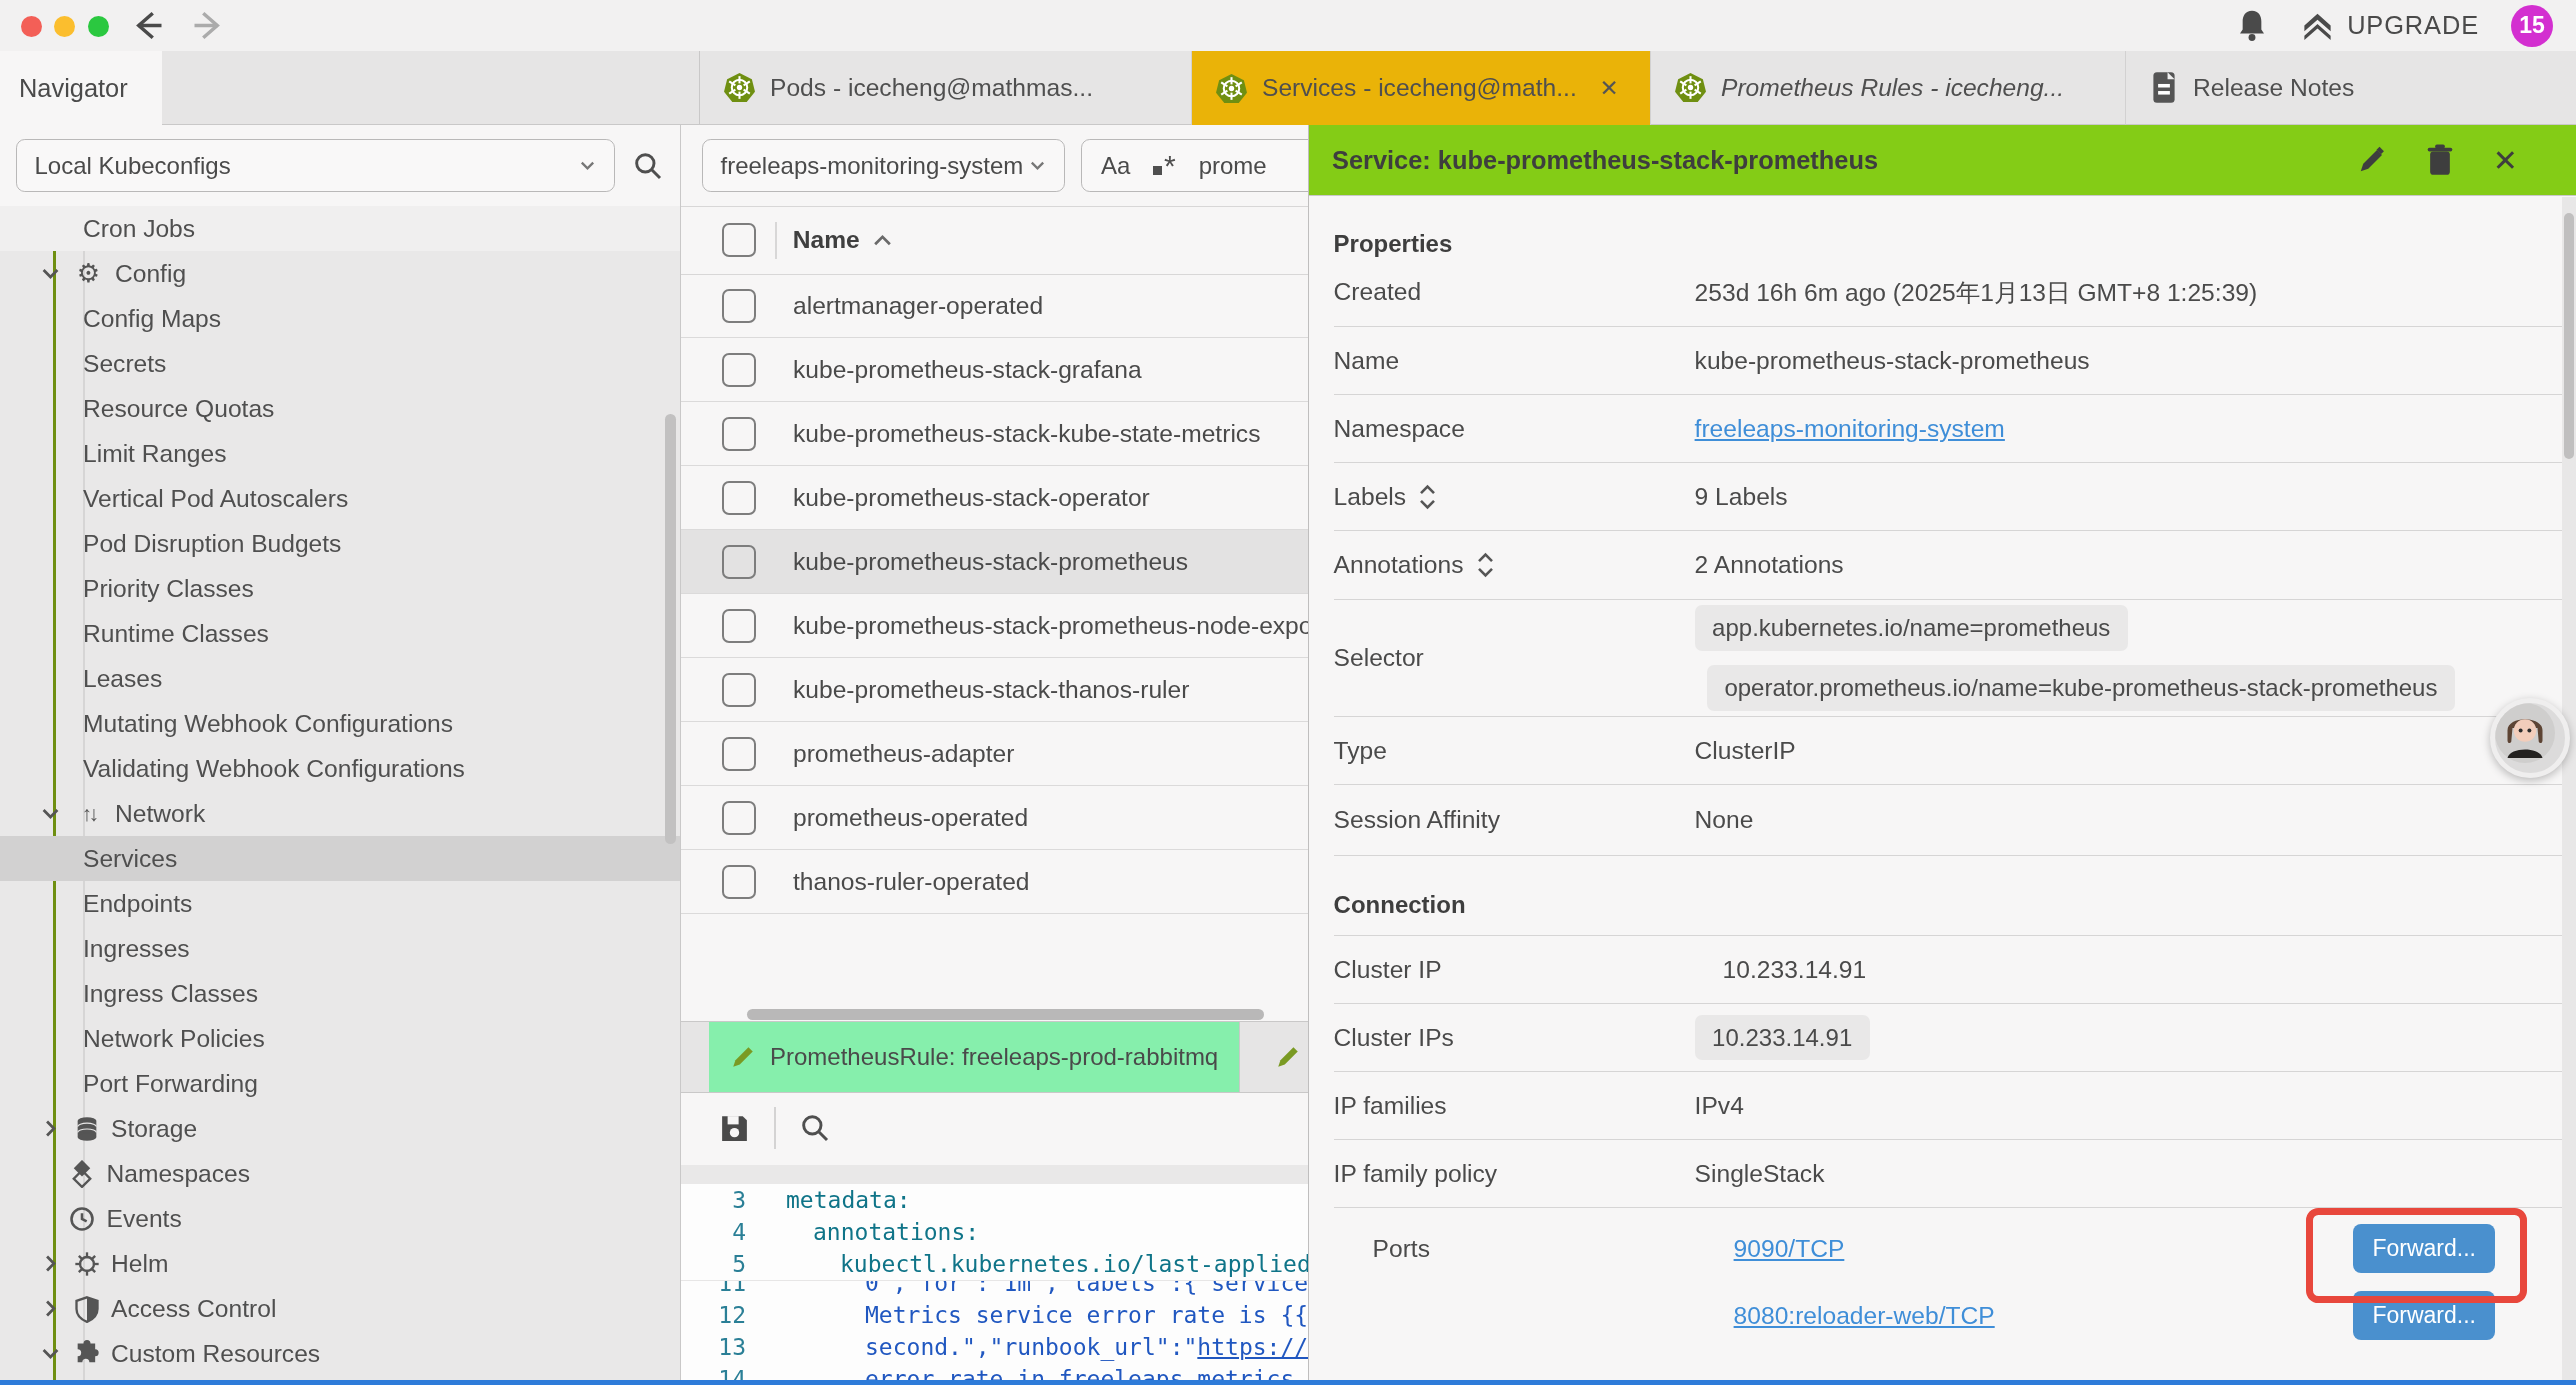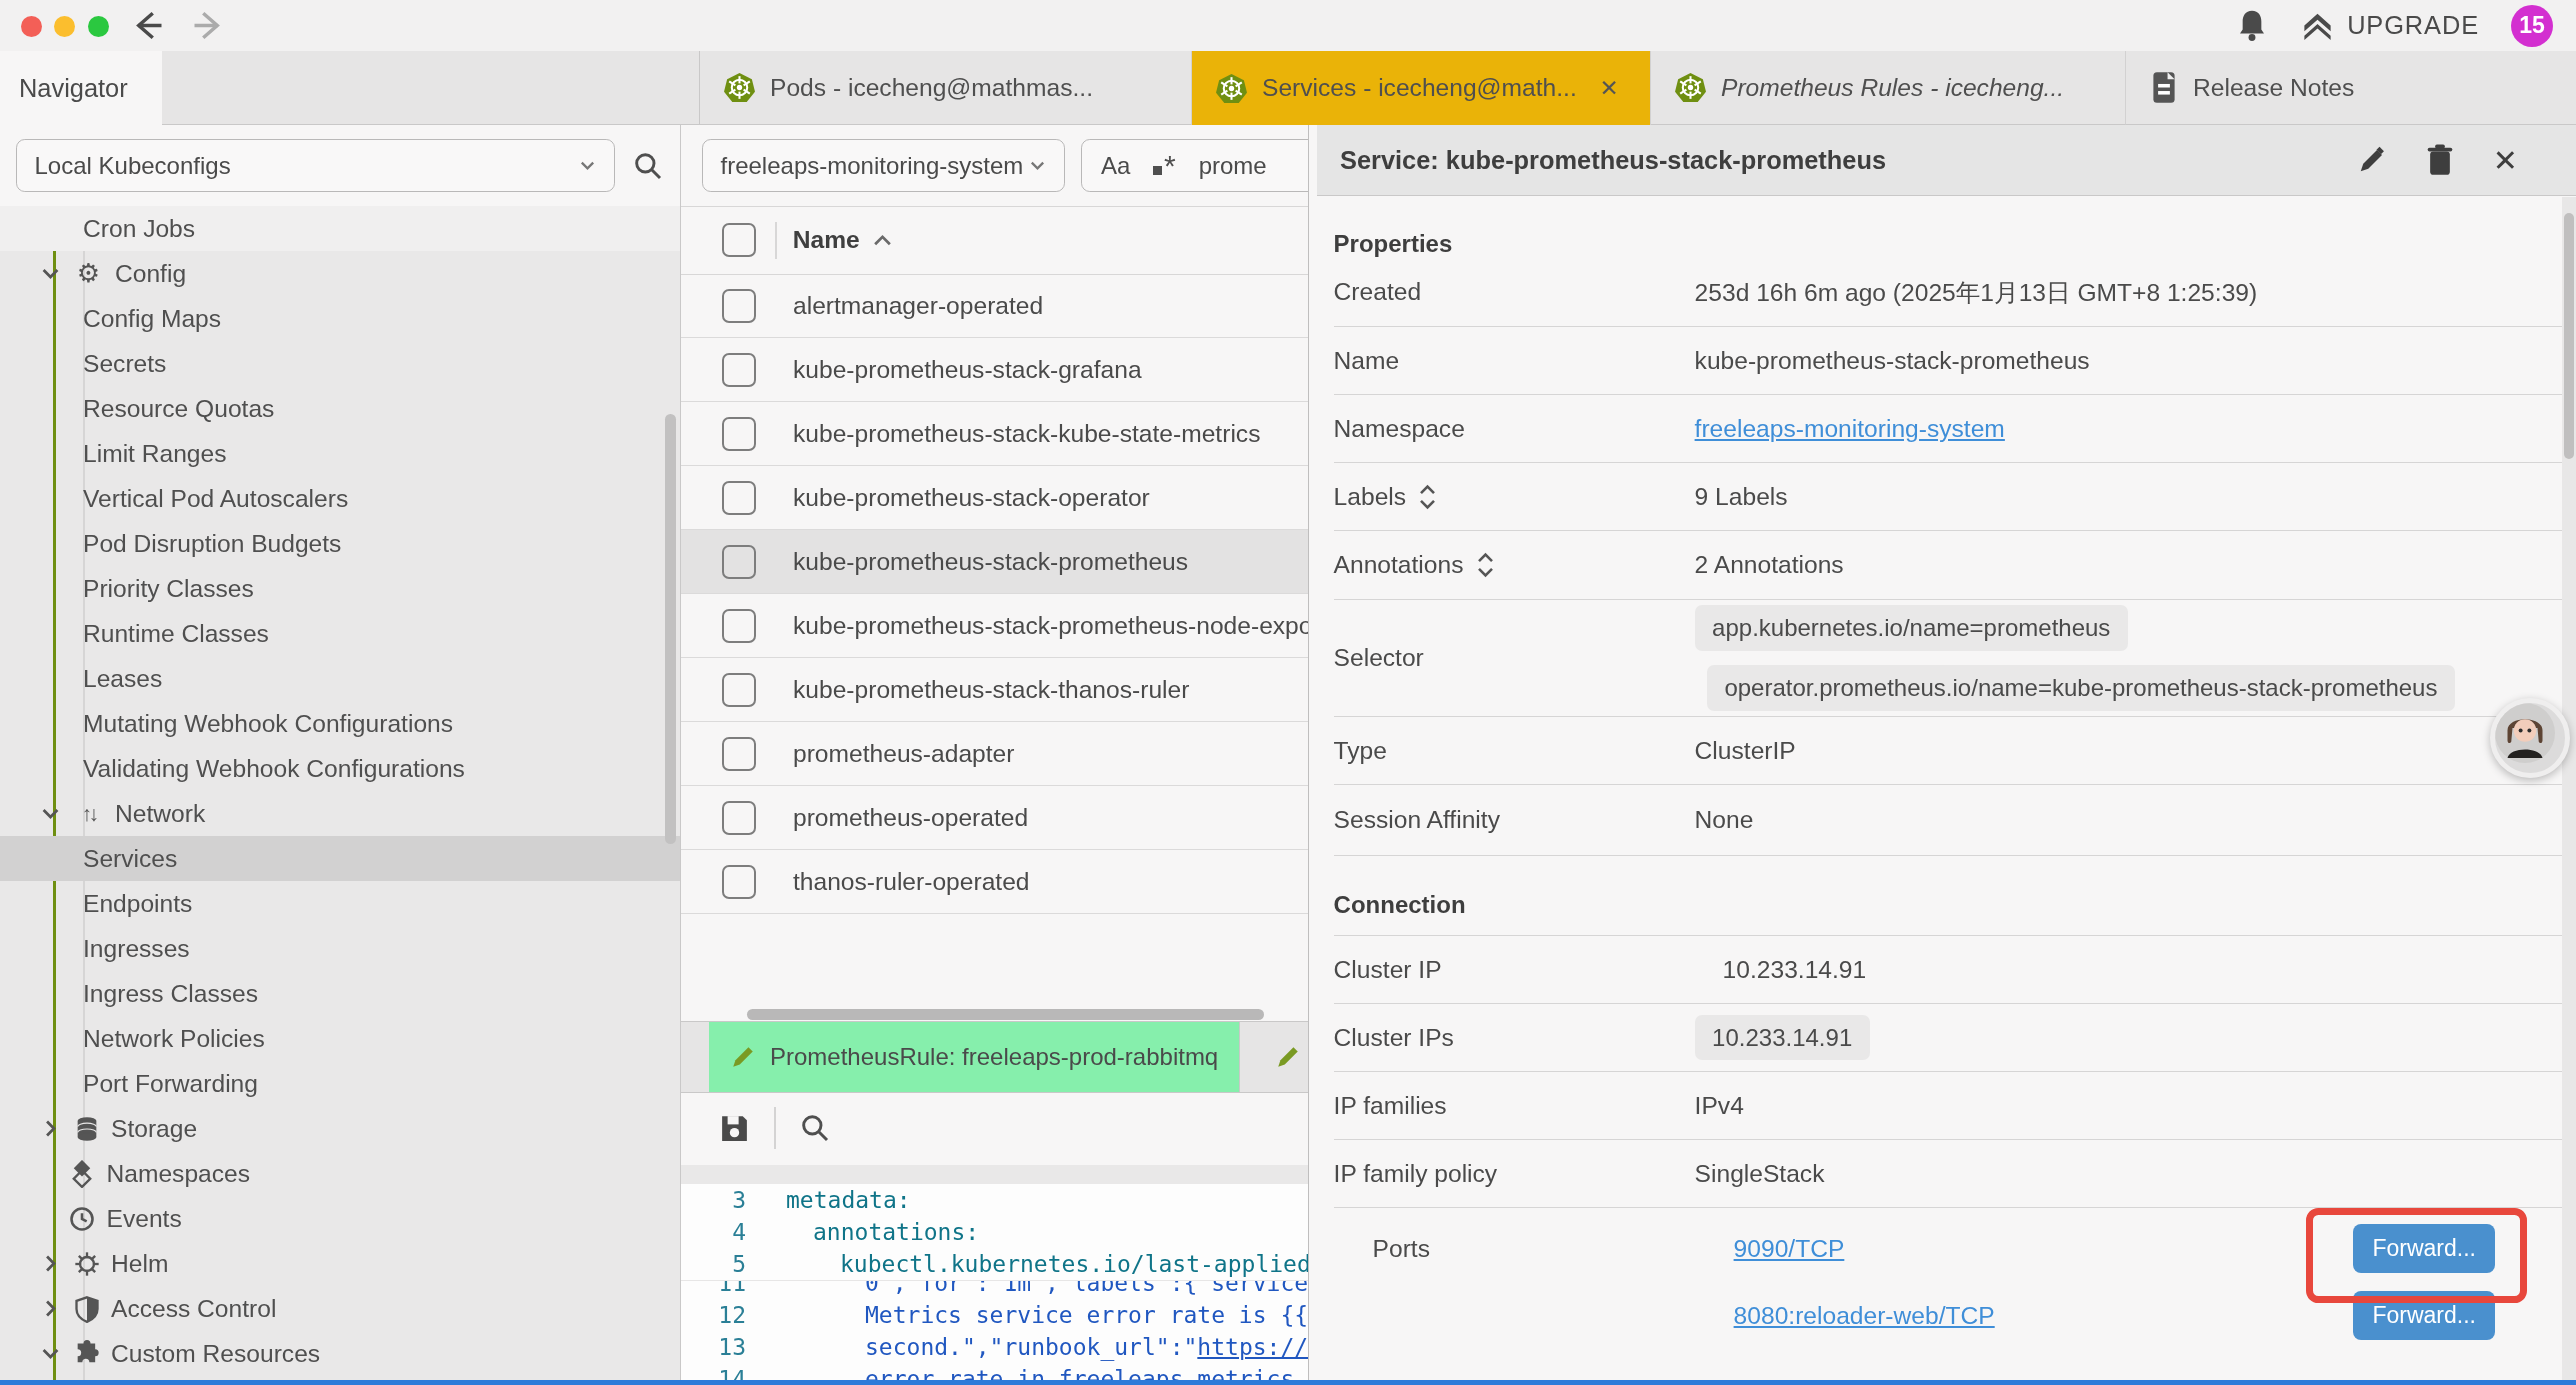--- a/index.html
+++ b/index.html
@@ -72,21 +72,21 @@
   .cline{display:flex;height:32px;line-height:32px;white-space:nowrap;}
   .cline .ln{width:65px;text-align:right;color:#2a7f96;flex:none;}
   .cline .txt{margin-left:40px;}
   .key{color:#0f7488;} .str{color:#2057c0;}
   .cline .i2{padding-left:27px;} .cline .i4{padding-left:54px;} .cline .i6{padding-left:79px;}
   .clip-line{height:17.5px;overflow:hidden;}
   .clip-line .cline{transform:translateY(-14px);}
   .code a, .code .lnk{color:#2057c0;text-decoration:underline;}
   
   .detail{position:absolute;left:1308px;top:125px;right:0;bottom:5.3px;background:#f7f6f6;border-left:1.8px solid #bfbebe;overflow:hidden;}
-  .d-header{position:absolute;top:0;left:8px;right:0;height:70px;background:#e5e5e5;border-bottom:1.8px solid #c9c8c8;display:flex;align-items:center;padding:0 23px;}
+  .d-header{position:absolute;top:0;left:0;right:0;height:70px;background:#84cc16;border-bottom:1.8px solid #c9c8c8;display:flex;align-items:center;padding:0 23px;}
   .d-title{font-size:25.4px;font-weight:bold;color:#3e3e3e;}
   .d-actions{margin-left:auto;display:flex;align-items:center;gap:39px;margin-right:35px;}
   .d-body{position:absolute;top:72px;left:0;right:14px;bottom:0;padding-left:24.6px;}
   .sec-h{font-size:24px;font-weight:bold;color:#3e3e3e;}
   .sec-h.props{padding-top:33px;height:61px;box-sizing:border-box;}
   .sec-h.conn{padding-top:35px;height:79px;box-sizing:border-box;}
   .frow{display:flex;align-items:center;border-bottom:1.8px solid #d6d5d5;font-size:24.6px;color:#4a4a4a;}
   .flabel{width:361px;flex:none;display:flex;align-items:center;gap:12.3px;}
   .h76{height:67px;} .h78{height:68px;} .h80{height:70px;} .h132{height:116px;}
   .link{color:#3f8ed8;text-decoration:underline;}

